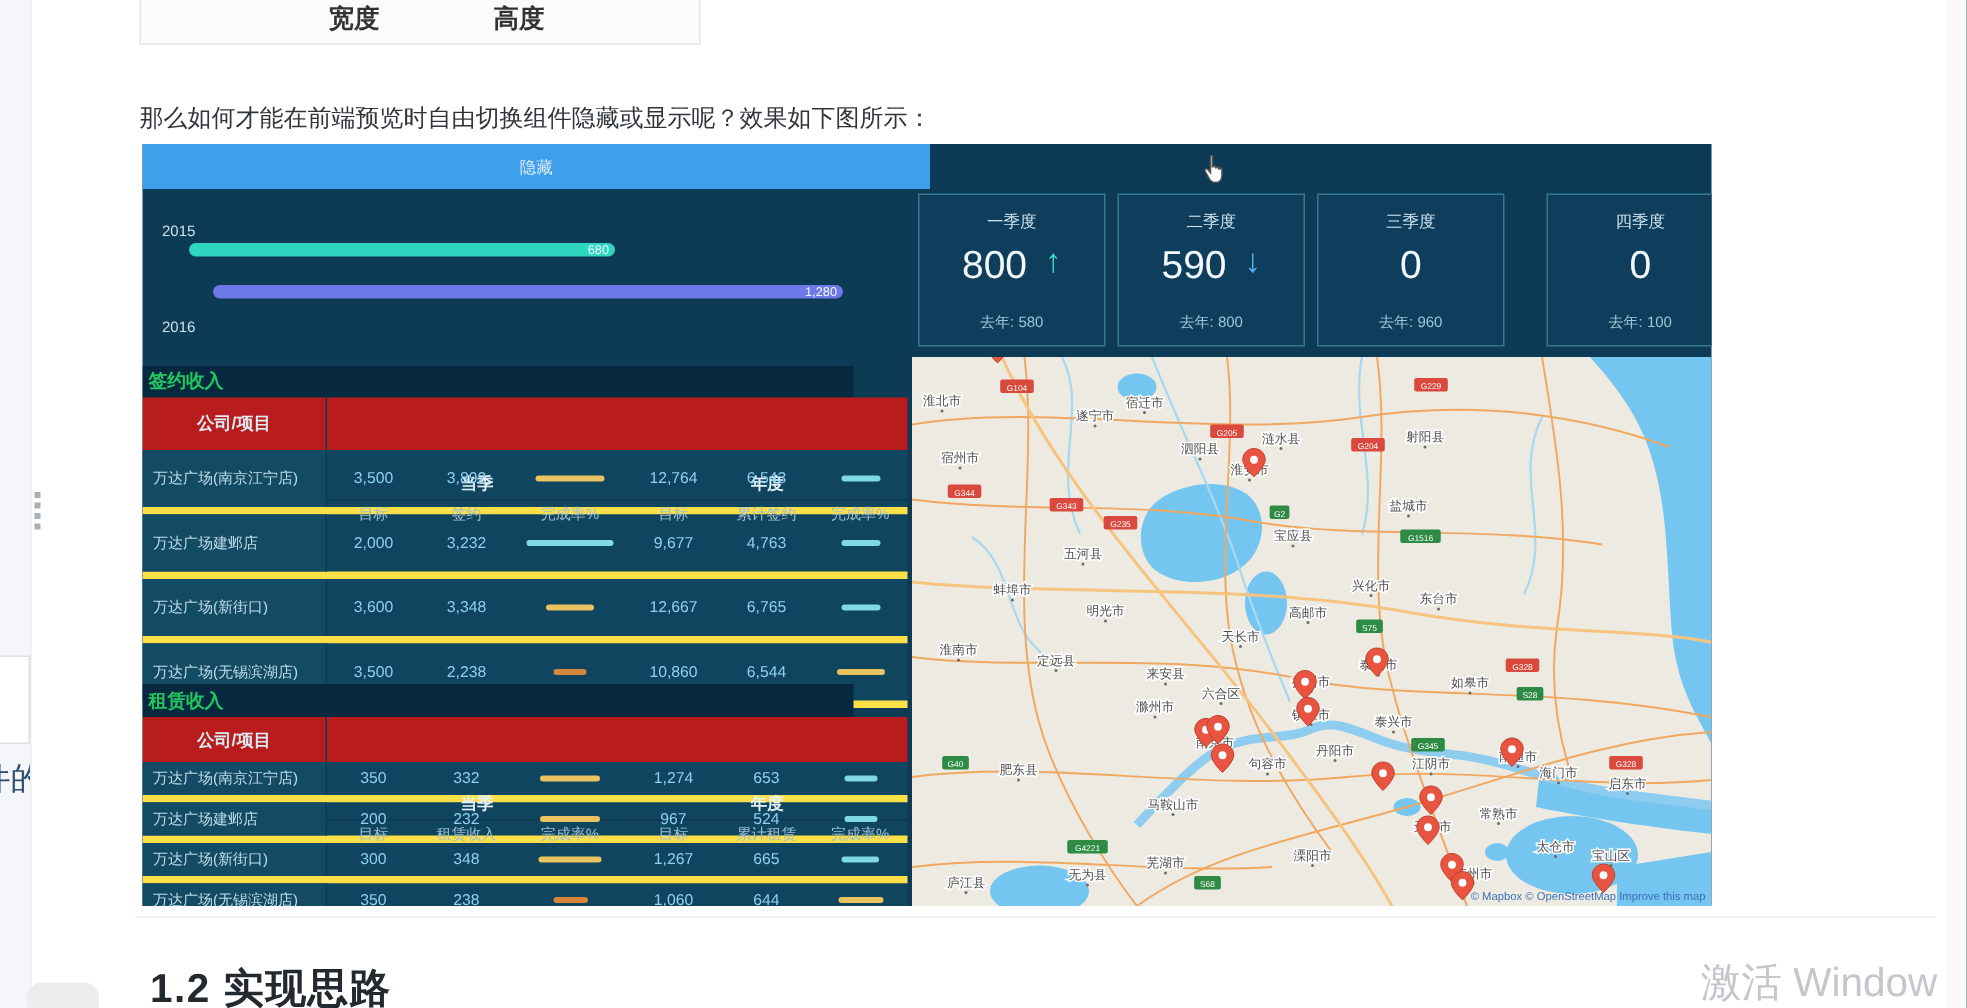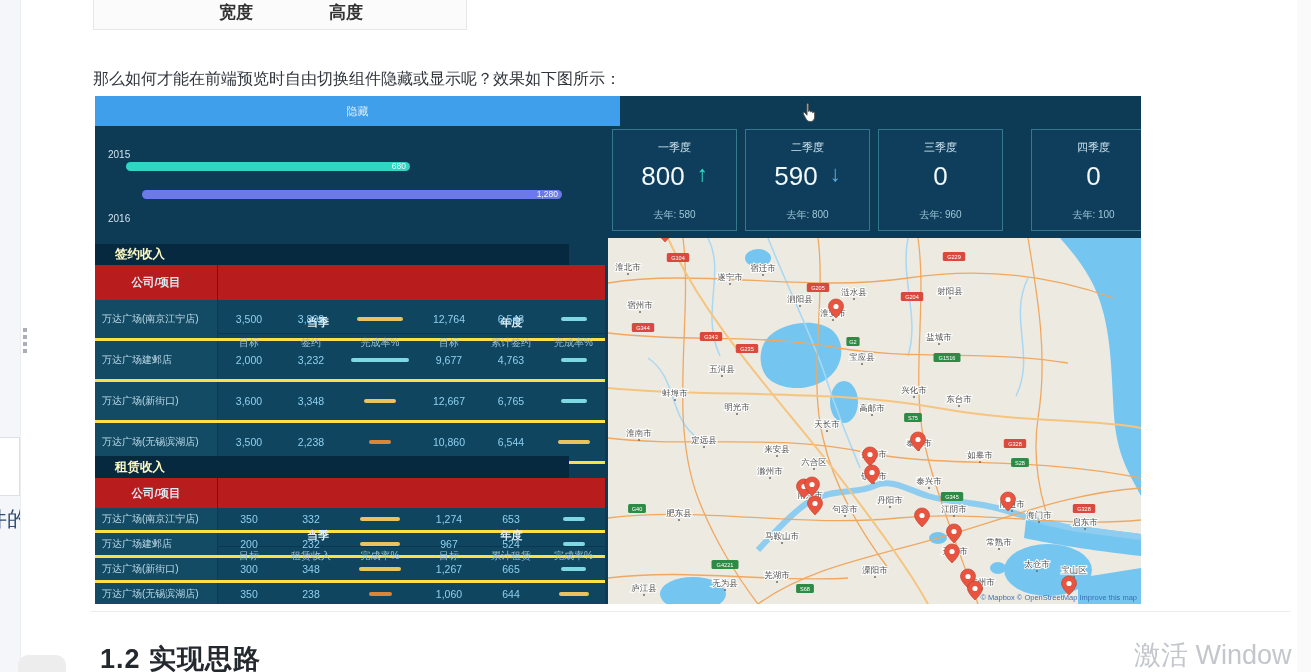--- a/index.html
+++ b/index.html
@@ -29,31 +29,31 @@
   .topbar{position:absolute;left:0;top:0;width:1059px;height:30px;display:flex;}
   .btn-hide{width:525px;background:#3f9fea;}
   .btn-show{width:521px;background:#5292d5;}
   .topbar div{display:flex;align-items:center;justify-content:center;font-size:11px;color:#d9ecfb;cursor:pointer;}
   .cursor{position:absolute;left:706px;top:7px;width:17px;height:21px;z-index:50;}
   
   .bc-label{position:absolute;font-size:10px;color:#cfe3ef;}
   .bar{position:absolute;height:9px;border-radius:5px;}
   .bar span{position:absolute;right:4px;top:-1px;font-size:8.5px;color:#eef7fc;}
   
-  .sec-title{position:absolute;left:0;width:474px;height:21px;background:#07293f;color:#fef9c3;
-    font-size:12.5px;font-weight:bold;display:flex;align-items:center;padding-left:20px;box-sizing:border-box;}
+  .sec-title{position:absolute;left:0;width:474px;height:21px;background:#07293f;color:#22c55e;
+    font-size:12.5px;font-weight:bold;display:flex;align-items:center;padding-left:4px;box-sizing:border-box;}
   .tbl{position:absolute;left:0;width:510px;box-sizing:border-box;}
   .tbl-head{display:flex;background:#b91c1c;}
   .th-name{width:123px;display:flex;align-items:center;justify-content:center;color:#dceaf2;font-size:11.5px;font-weight:bold;border-right:1px solid #0d3b56;box-sizing:border-box;}
   .th-right{flex:1;margin-top:48px;}
   .grp-row{display:grid;grid-template-columns:200px 1fr;}
   .grp-row div{text-align:center;font-size:11px;font-weight:bold;color:#e4f1f8;padding:2px 10px 3px;border-bottom:1px solid #0c3750;}
   .sub-row{display:grid;grid-template-columns:62px 62px 76px 62px 62px 1fr;}
   .sub-row span{text-align:center;font-size:10px;color:#9cc0d4;padding:2px 0 4px;}
-  .t-row{display:grid;grid-template-columns:123px 62px 62px 76px 62px 62px 1fr;align-items:center;background:#0f455f;border-bottom:3px solid #fde047;}
+  .t-row{display:grid;grid-template-columns:123px 62px 62px 76px 62px 62px 1fr;align-items:center;background:#0f455f;border-bottom:5px solid #fde047;}
   .t-row .nm{font-size:10px;color:#bedbea;padding-left:7px;background:#134b64;align-self:stretch;display:flex;align-items:center;border-right:1px solid #0d3b56;box-sizing:border-box;}
   .t-row .num{font-size:10.5px;color:#8fd0f0;text-align:center;}
   .t-row .barcell{display:flex;justify-content:center;}
   .t-row .barcell i{height:4px;border-radius:2px;display:block;}
   
   .kpi{position:absolute;top:33px;height:102px;width:125px;border:1px solid #35788e;background:#0e3e5b;box-sizing:border-box;text-align:center;}
   .kpi .t{margin-top:10px;font-size:11px;color:#cfe4ef;}
   .kpi .v{margin-top:6px;font-size:26px;color:#f2f9fc;display:inline-block;}
   .kpi .arrow{font-size:22px;margin-left:12px;vertical-align:4px;}
   .arrow.up{color:#35dfc8;}

